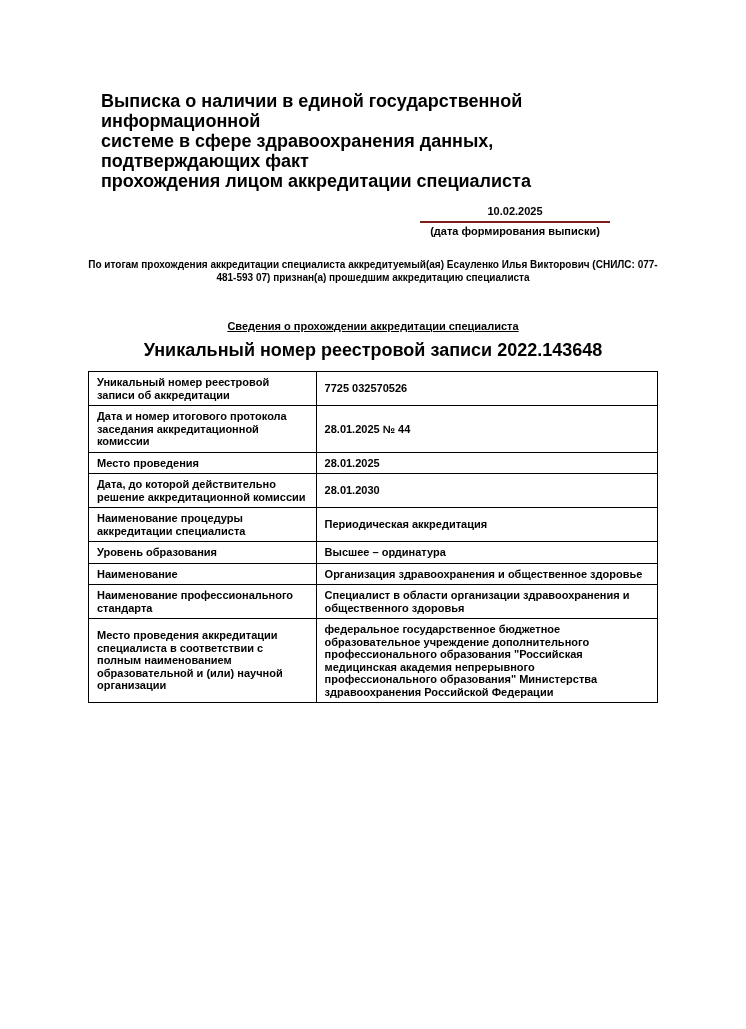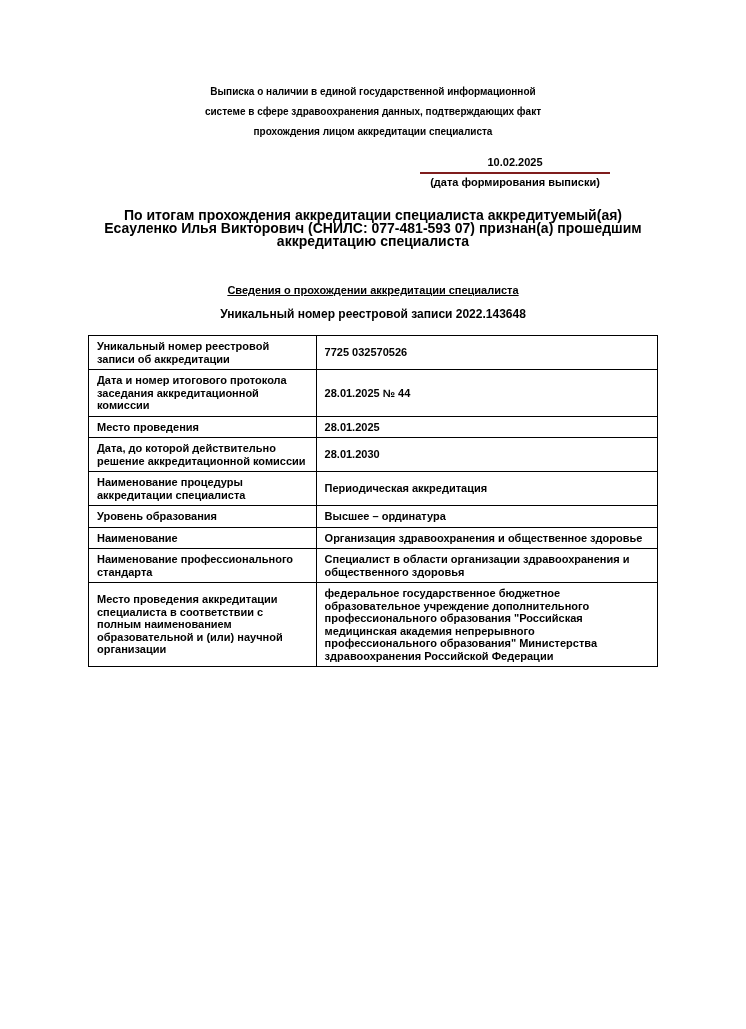--- a/index.html
+++ b/index.html
@@ -13,55 +13,55 @@
     height: 1029px;
     box-sizing: border-box;
     padding: 78px 88px 0 88px;
     background: #ffffff;
     color: #000000;
     font-family: "Liberation Sans", sans-serif;
     font-weight: 700;
     overflow: hidden;
   }
   .doc-title {
-    font-size: 10px;
+    font-size: 18px;
     line-height: 20px;
-    text-align: center;
-    margin: 4px;
+    text-align: left;
+    margin: 13px;
   }
   .title-line { display: block; }
   .date-block {
     width: 190px;
     margin: 14px 0 0 332px;
     text-align: center;
     font-size: 11px;
     line-height: 13px;
   }
   .date-value {
     padding-bottom: 3px;
     border-bottom: 2px solid #7f1d1d;
   }
   .date-caption {
     padding-top: 2px;
   }
   .intro {
-    font-size: 14px;
+    font-size: 10px;
     line-height: 13px;
     text-align: center;
     margin: 20px 0 0 0;
   }
   .section-heading {
     font-size: 11px;
     line-height: 13px;
     text-align: center;
     text-decoration: underline;
     margin-top: 36px;
   }
   .record-heading {
-    font-size: 12px;
+    font-size: 18px;
     line-height: 16px;
     text-align: center;
     margin-top: 9px;
   }
   .acc-table {
     width: 100%;
     border-collapse: collapse;
     margin-top: 13px;
     font-size: 11px;
     line-height: 12.5px;

